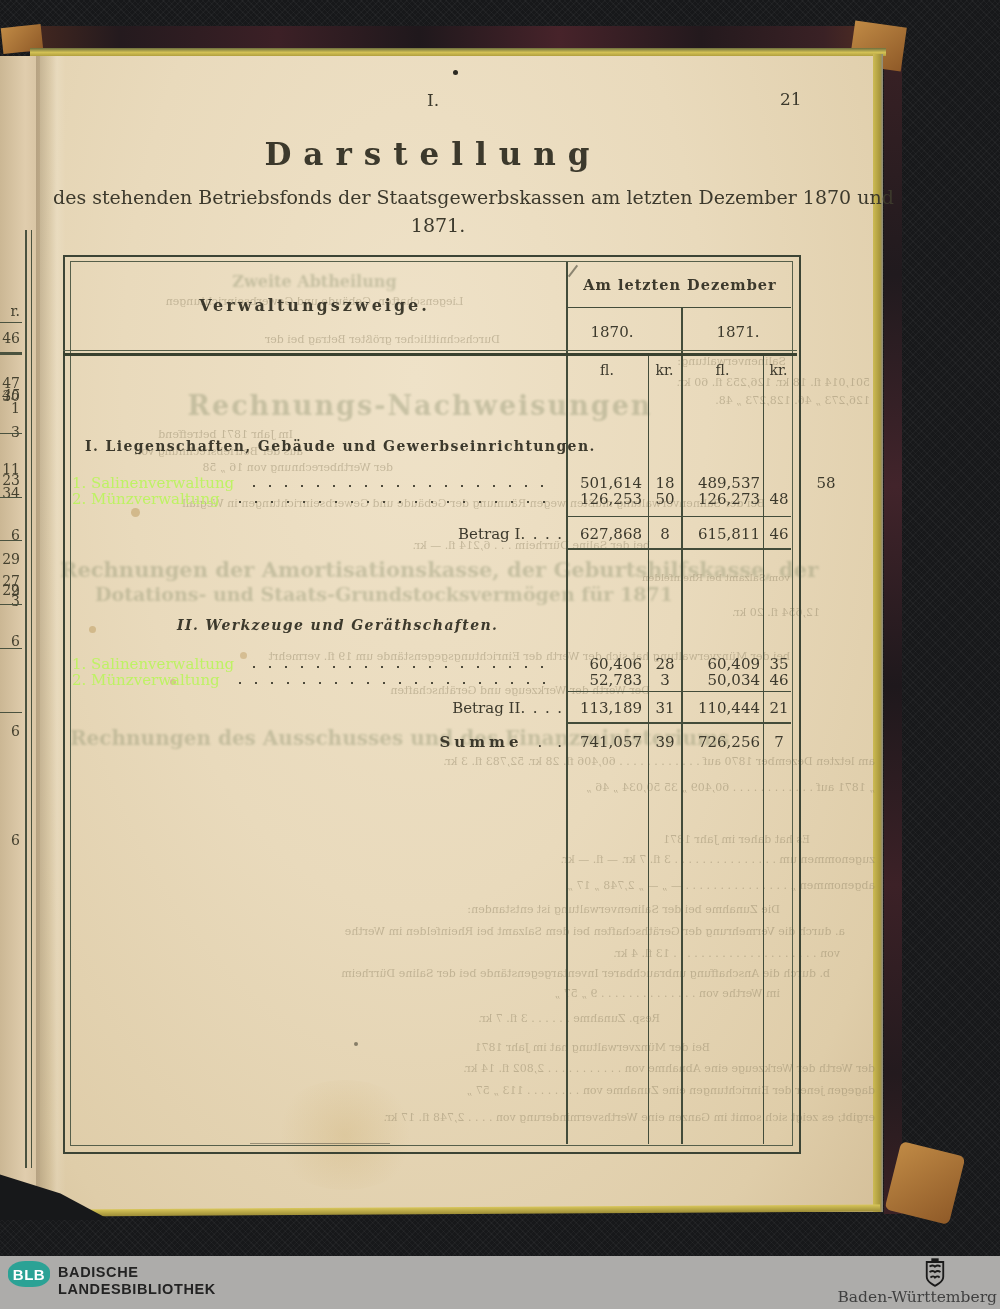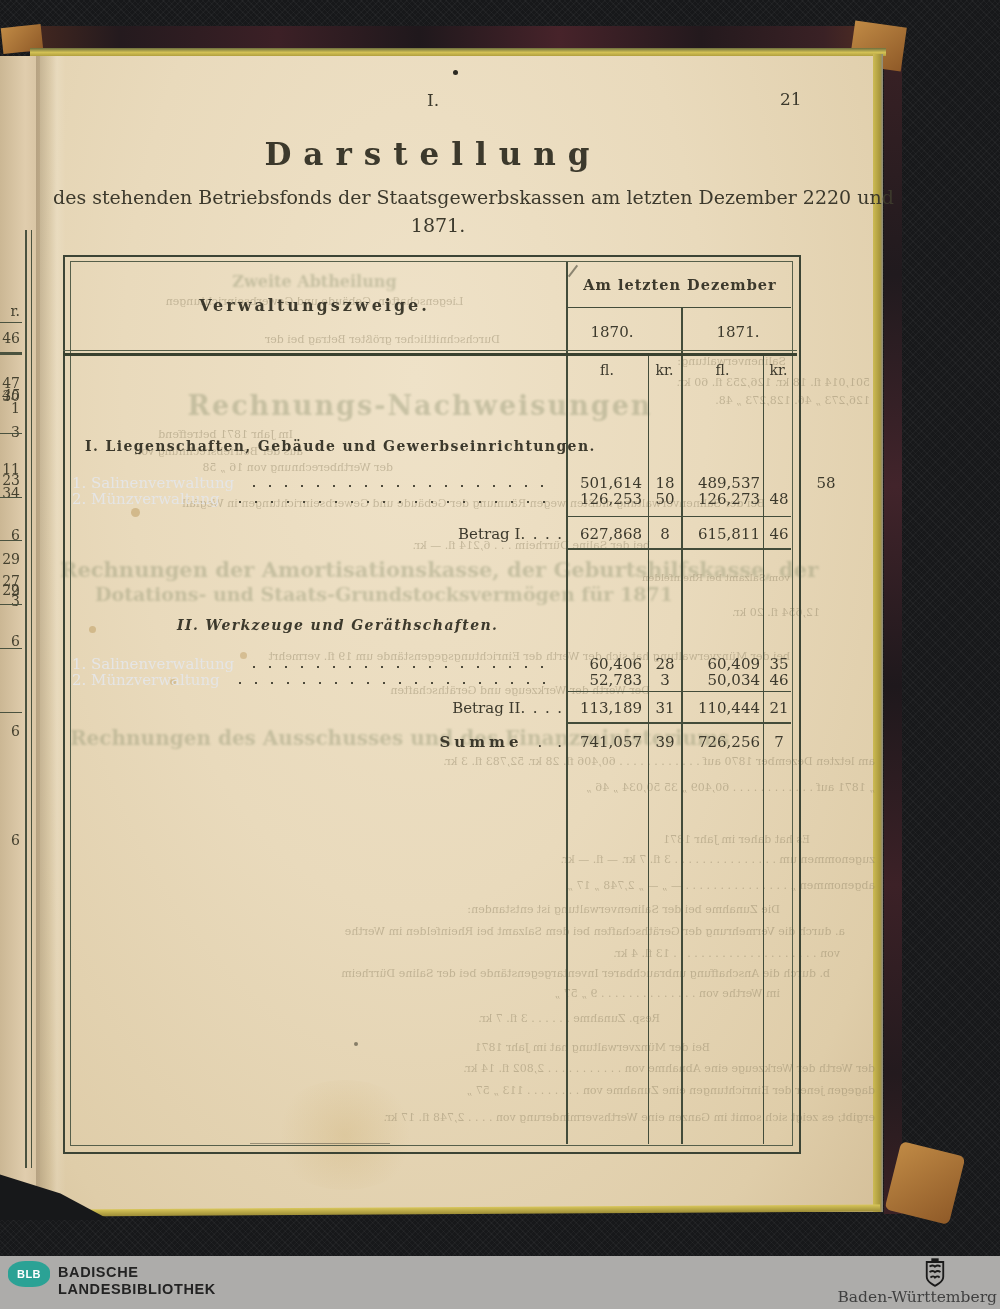--- a/index.html
+++ b/index.html
@@ -33,38 +33,38 @@
   .gutter{position:absolute;left:36px;top:54px;width:30px;height:1158px;
     background:linear-gradient(90deg, rgba(90,70,40,.28), rgba(120,100,60,.10) 45%, rgba(255,255,255,.12) 70%, rgba(0,0,0,0));}
   .stain{position:absolute;border-radius:50%;}
   
   .t{position:absolute;color:#3c392c;white-space:nowrap;}
   .ctr{text-align:center;}
   .rt{text-align:right;}
   
   .hline,.vline{position:absolute;background:#434c3a;}
   
-  .row{position:absolute;display:flex;align-items:baseline;color:#e5e5e5;font-size:15px;}
+  .row{position:absolute;display:flex;align-items:baseline;color:#bef264;font-size:15px;}
   .leader{flex:1;height:7px;align-self:flex-end;margin:0 6px 3px 12px;
     background-image:radial-gradient(circle, rgba(60,57,44,.9) 1.2px, transparent 1.5px);
     background-size:16px 6px;background-position:0 50%;background-repeat:repeat-x;}
   
   .bleed{position:absolute;color:#8d8163;white-space:nowrap;filter:blur(.5px);opacity:.5;}
   .mir{transform:scaleX(-1);opacity:.42;}
   .big{font-weight:bold;opacity:.38;color:#8a8f6d;filter:blur(1.1px);}
   
   .frag{position:absolute;left:0;width:20px;text-align:right;font-size:14px;color:#45412f;}
   .fragline{position:absolute;left:0;background:#4a523f;}
   .prevborder{position:absolute;background:#4a523f;}
   
   .footer{position:absolute;left:0;top:1256px;width:1000px;height:53px;background:#adacaa;
     font-family:"Liberation Sans",sans-serif;}
   .blb-logo{position:absolute;left:8px;top:5px;width:42px;height:26px;background:#2ba295;
     border-radius:42%;display:flex;align-items:center;justify-content:center;
-    color:#fff;font-weight:bold;font-size:11px;letter-spacing:.5px;}
+    color:#fff;font-weight:bold;font-size:15px;letter-spacing:.5px;}
   .blb-line{position:absolute;left:58px;color:#232323;font-weight:bold;font-size:14.5px;letter-spacing:.6px;}
   .bw-text{position:absolute;right:3px;top:32px;font-family:"DejaVu Serif",serif;font-size:15.5px;color:#404040;}
   .bw-arms{position:absolute;left:924px;top:2px;}
 </style>
 </head>
 <body>
 
 <div id="stage">
 
   <div class="cloth"></div>
@@ -153,21 +153,21 @@
   <div class="bleed mir" style="left:300px;top:1012px;width:360px;font-size:11px;">Resp. Zunahme . . . . . .  3 fl. 7 kr.</div>
   <div class="bleed mir" style="left:330px;top:1041px;width:380px;font-size:11px;">Bei der Münzverwaltung hat im Jahr 1871</div>
   <div class="bleed mir" style="left:60px;top:1062px;width:815px;font-size:11px;">der Werth der Werkzeuge eine Abnahme von . . . . . . . . . . .  2,802 fl. 14 kr.</div>
   <div class="bleed mir" style="left:60px;top:1084px;width:815px;font-size:11px;">dagegen jener der Einrichtungen eine Zunahme von . . . . . . . .  113 „ 57 „</div>
   <div class="bleed mir" style="left:60px;top:1111px;width:815px;font-size:11px;">ergibt; es zeigt sich somit im Ganzen eine Werthsverminderung von . . . .  2,748 fl. 17 kr.</div>
   <div style="position:absolute;left:250px;top:1143px;width:140px;height:1px;background:rgba(95,90,72,.55);"></div>
 
   <div class="t ctr" style="left:383px;top:90px;width:100px;font-size:17px;">I.</div>
   <div class="t" style="left:780px;top:89px;font-size:17px;">21</div>
   <div class="t ctr" style="left:133px;top:136px;width:600px;font-size:31px;font-weight:bold;letter-spacing:12px;">Darstellung</div>
-  <div class="t ctr" style="left:53px;top:186px;width:770px;font-size:19px;">des stehenden Betriebsfonds der Staatsgewerbskassen am letzten Dezember 2220 und</div>
+  <div class="t ctr" style="left:53px;top:186px;width:770px;font-size:19px;">des stehenden Betriebsfonds der Staatsgewerbskassen am letzten Dezember 1870 und</div>
   <div class="t ctr" style="left:53px;top:214px;width:770px;font-size:19px;">1871.</div>
 
   <div style="position:absolute;left:63px;top:255px;width:734px;height:895px;border:2.5px solid #3c4435;"></div>
   <div style="position:absolute;left:70px;top:261px;width:721px;height:883px;border:1px solid #565f4a;"></div>
 
   <div style="position:absolute;left:572px;top:264px;width:2px;height:14px;background:rgba(60,58,46,.55);transform:rotate(38deg);"></div>
 
   <div class="vline" style="left:566px;top:262px;width:1.5px;height:882px;"></div>
   <div class="vline" style="left:681px;top:307px;width:1.5px;height:837px;"></div>
   <div class="vline" style="left:648px;top:356px;width:1px;height:788px;"></div>

